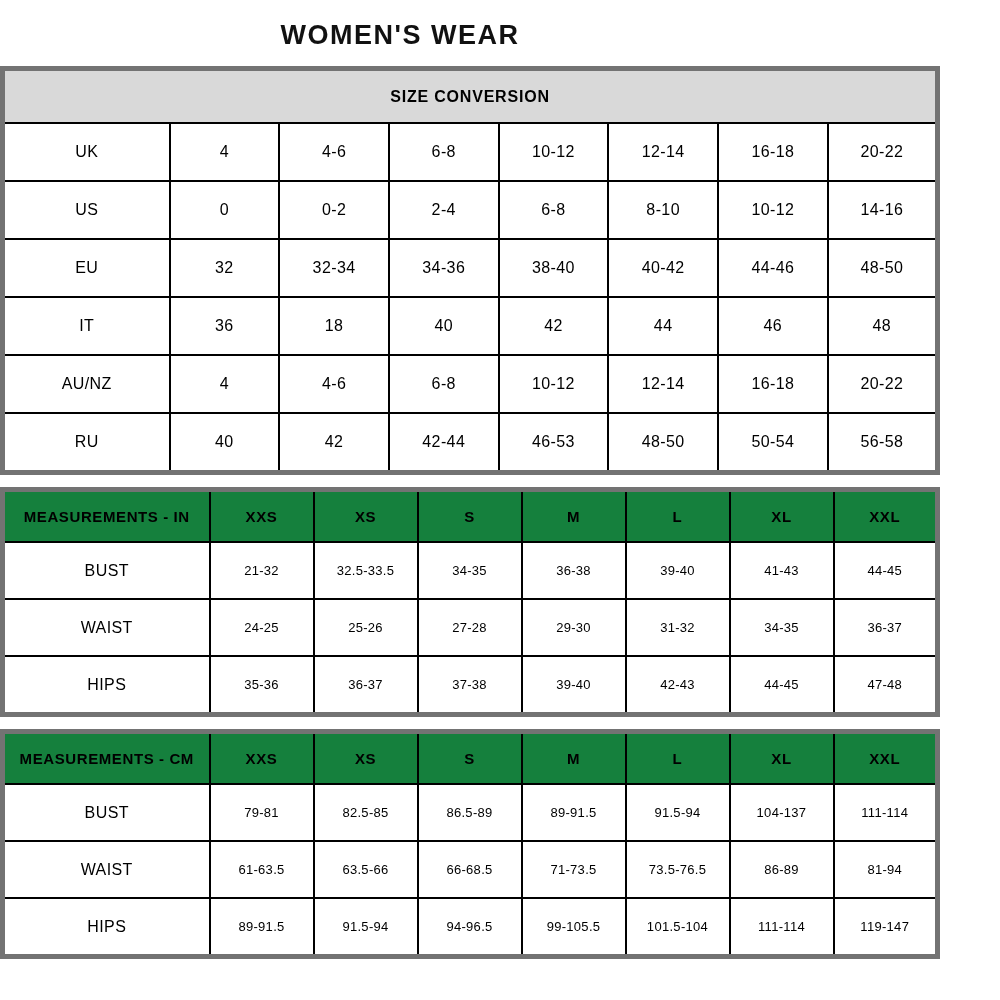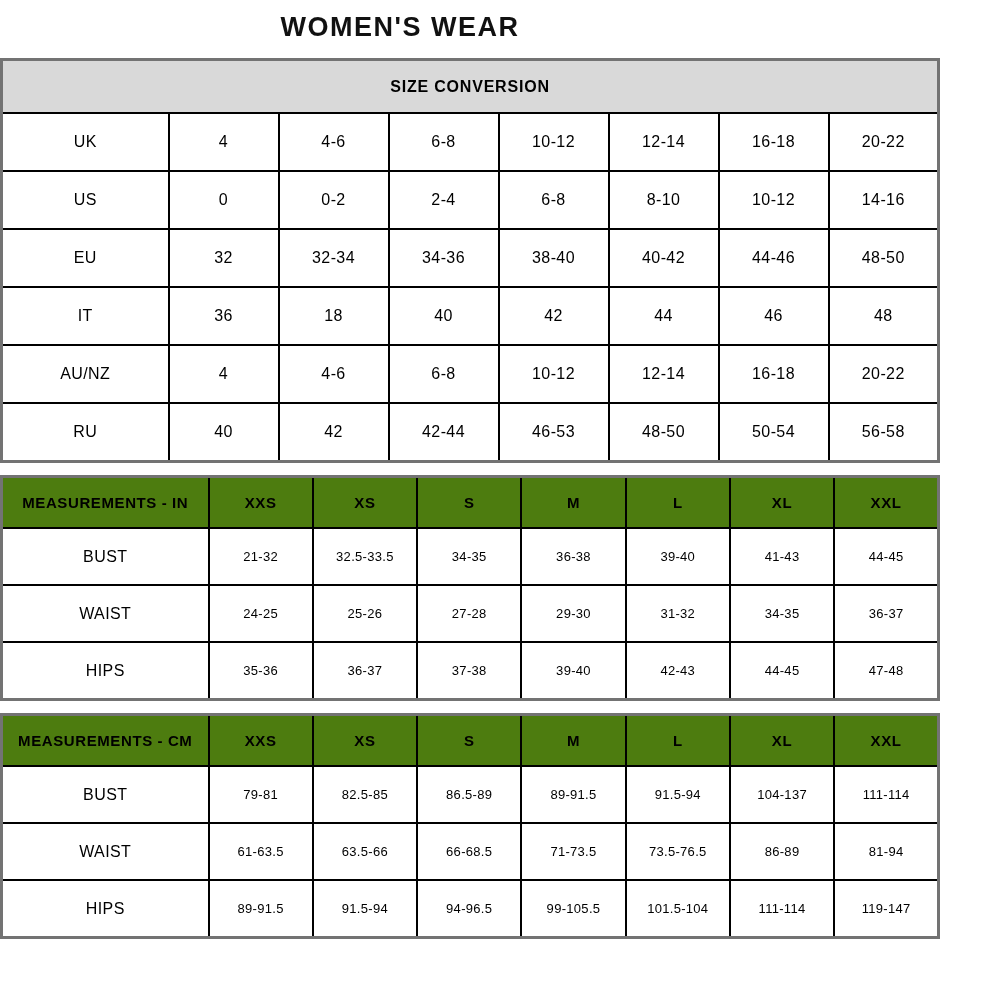--- a/index.html
+++ b/index.html
@@ -7,36 +7,36 @@
     padding: 0;
     background: #ffffff;
     font-family: "Liberation Sans", sans-serif;
     color: #000000;
   }
   .sheet {
     width: 800px;
     height: 1000px;
     background: #ffffff;
     box-sizing: border-box;
-    padding-top: 12px;
+    padding-top: 20px;
   }
   .page-title {
     text-align: center;
     font-size: 27px;
     font-weight: 700;
     letter-spacing: 1.5px;
     margin: 0 0 15px 0;
     color: #111111;
   }
   table {
     border-collapse: collapse;
     table-layout: fixed;
     width: 940px;
     margin: 0 auto 12px auto;
-    border: 3px solid #737373;
+    border: 5px solid #737373;
   }
   td {
     border: 2px solid #000000;
     text-align: center;
     vertical-align: middle;
     padding: 0 4px;
     overflow: hidden;
     white-space: nowrap;
   }
   
@@ -44,21 +44,21 @@
   .t1 .title-row td {
     height: 51px;
     background: #d9d9d9;
     font-weight: 700;
     font-size: 16px;
     letter-spacing: 0.8px;
   }
   
   .tm .hdr td {
     height: 49px;
-    background: #4d7c0f;
+    background: #15803d;
     font-weight: 700;
     font-size: 15px;
     letter-spacing: 0.6px;
   }
   .tm td { height: 55px; }
   .tm .lbl { font-size: 16px; letter-spacing: 0.4px; }
   .tm .val { font-size: 13px; letter-spacing: 0.3px; }
 </style>
 </head>
 <body>

